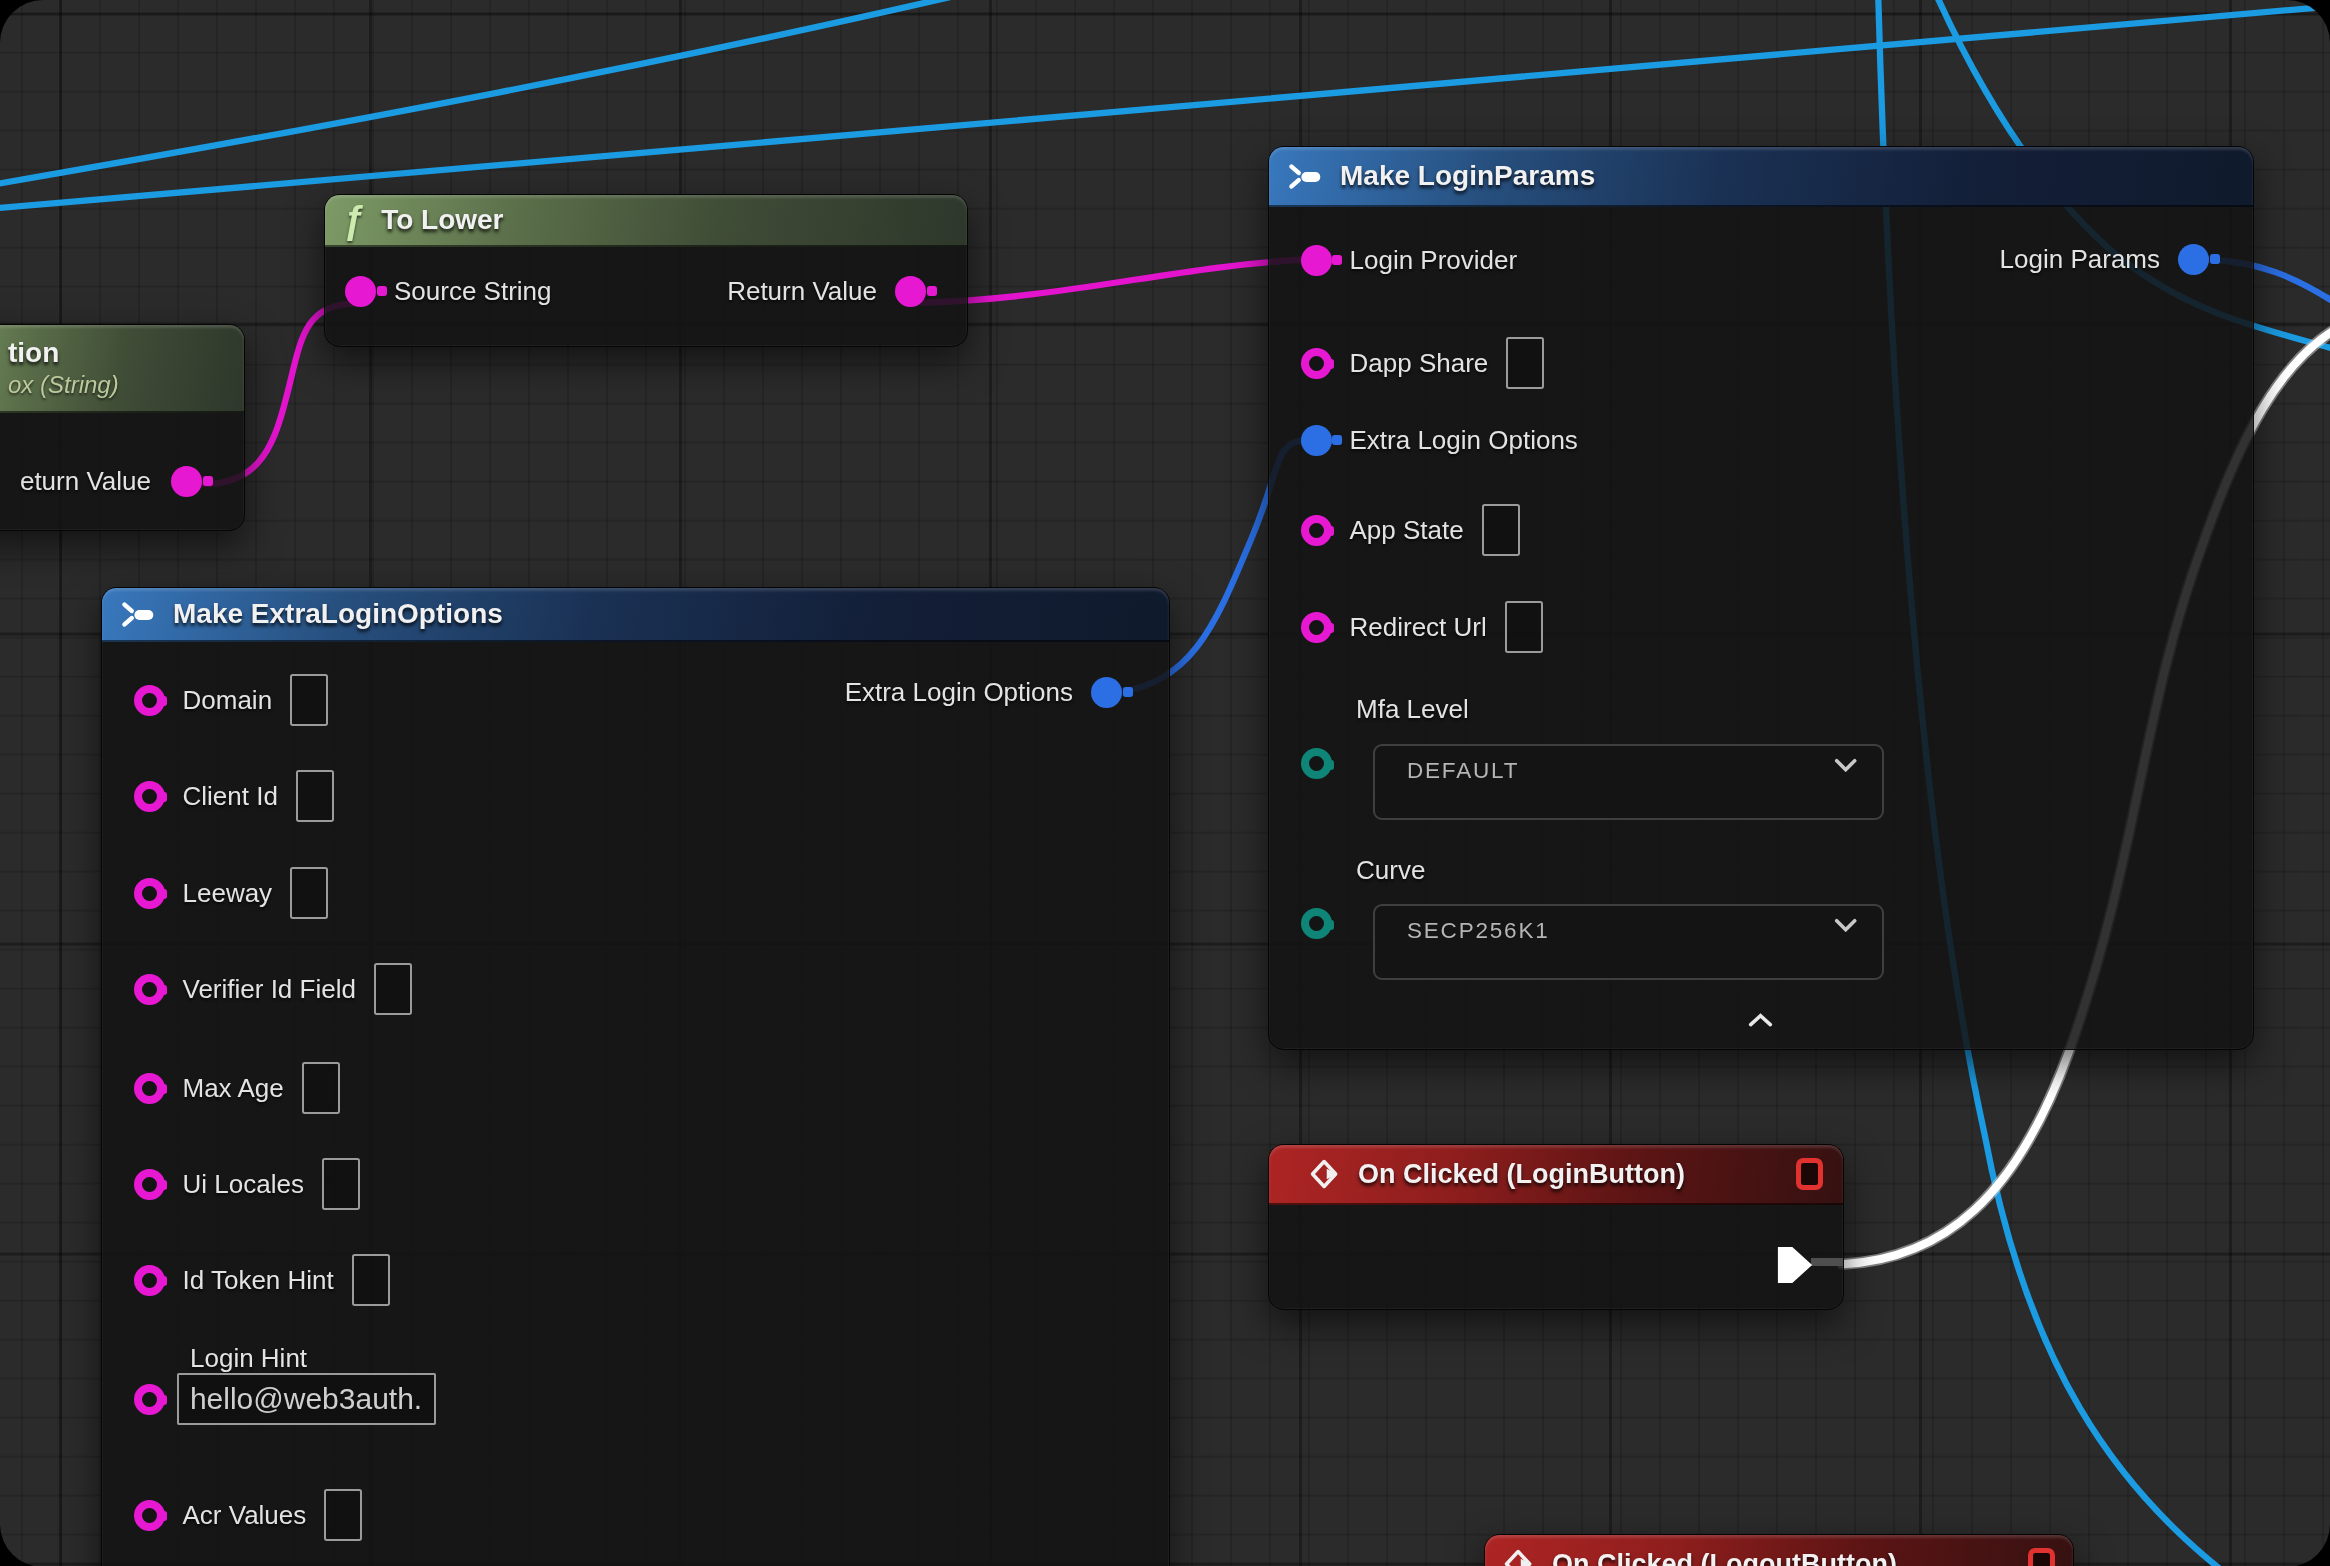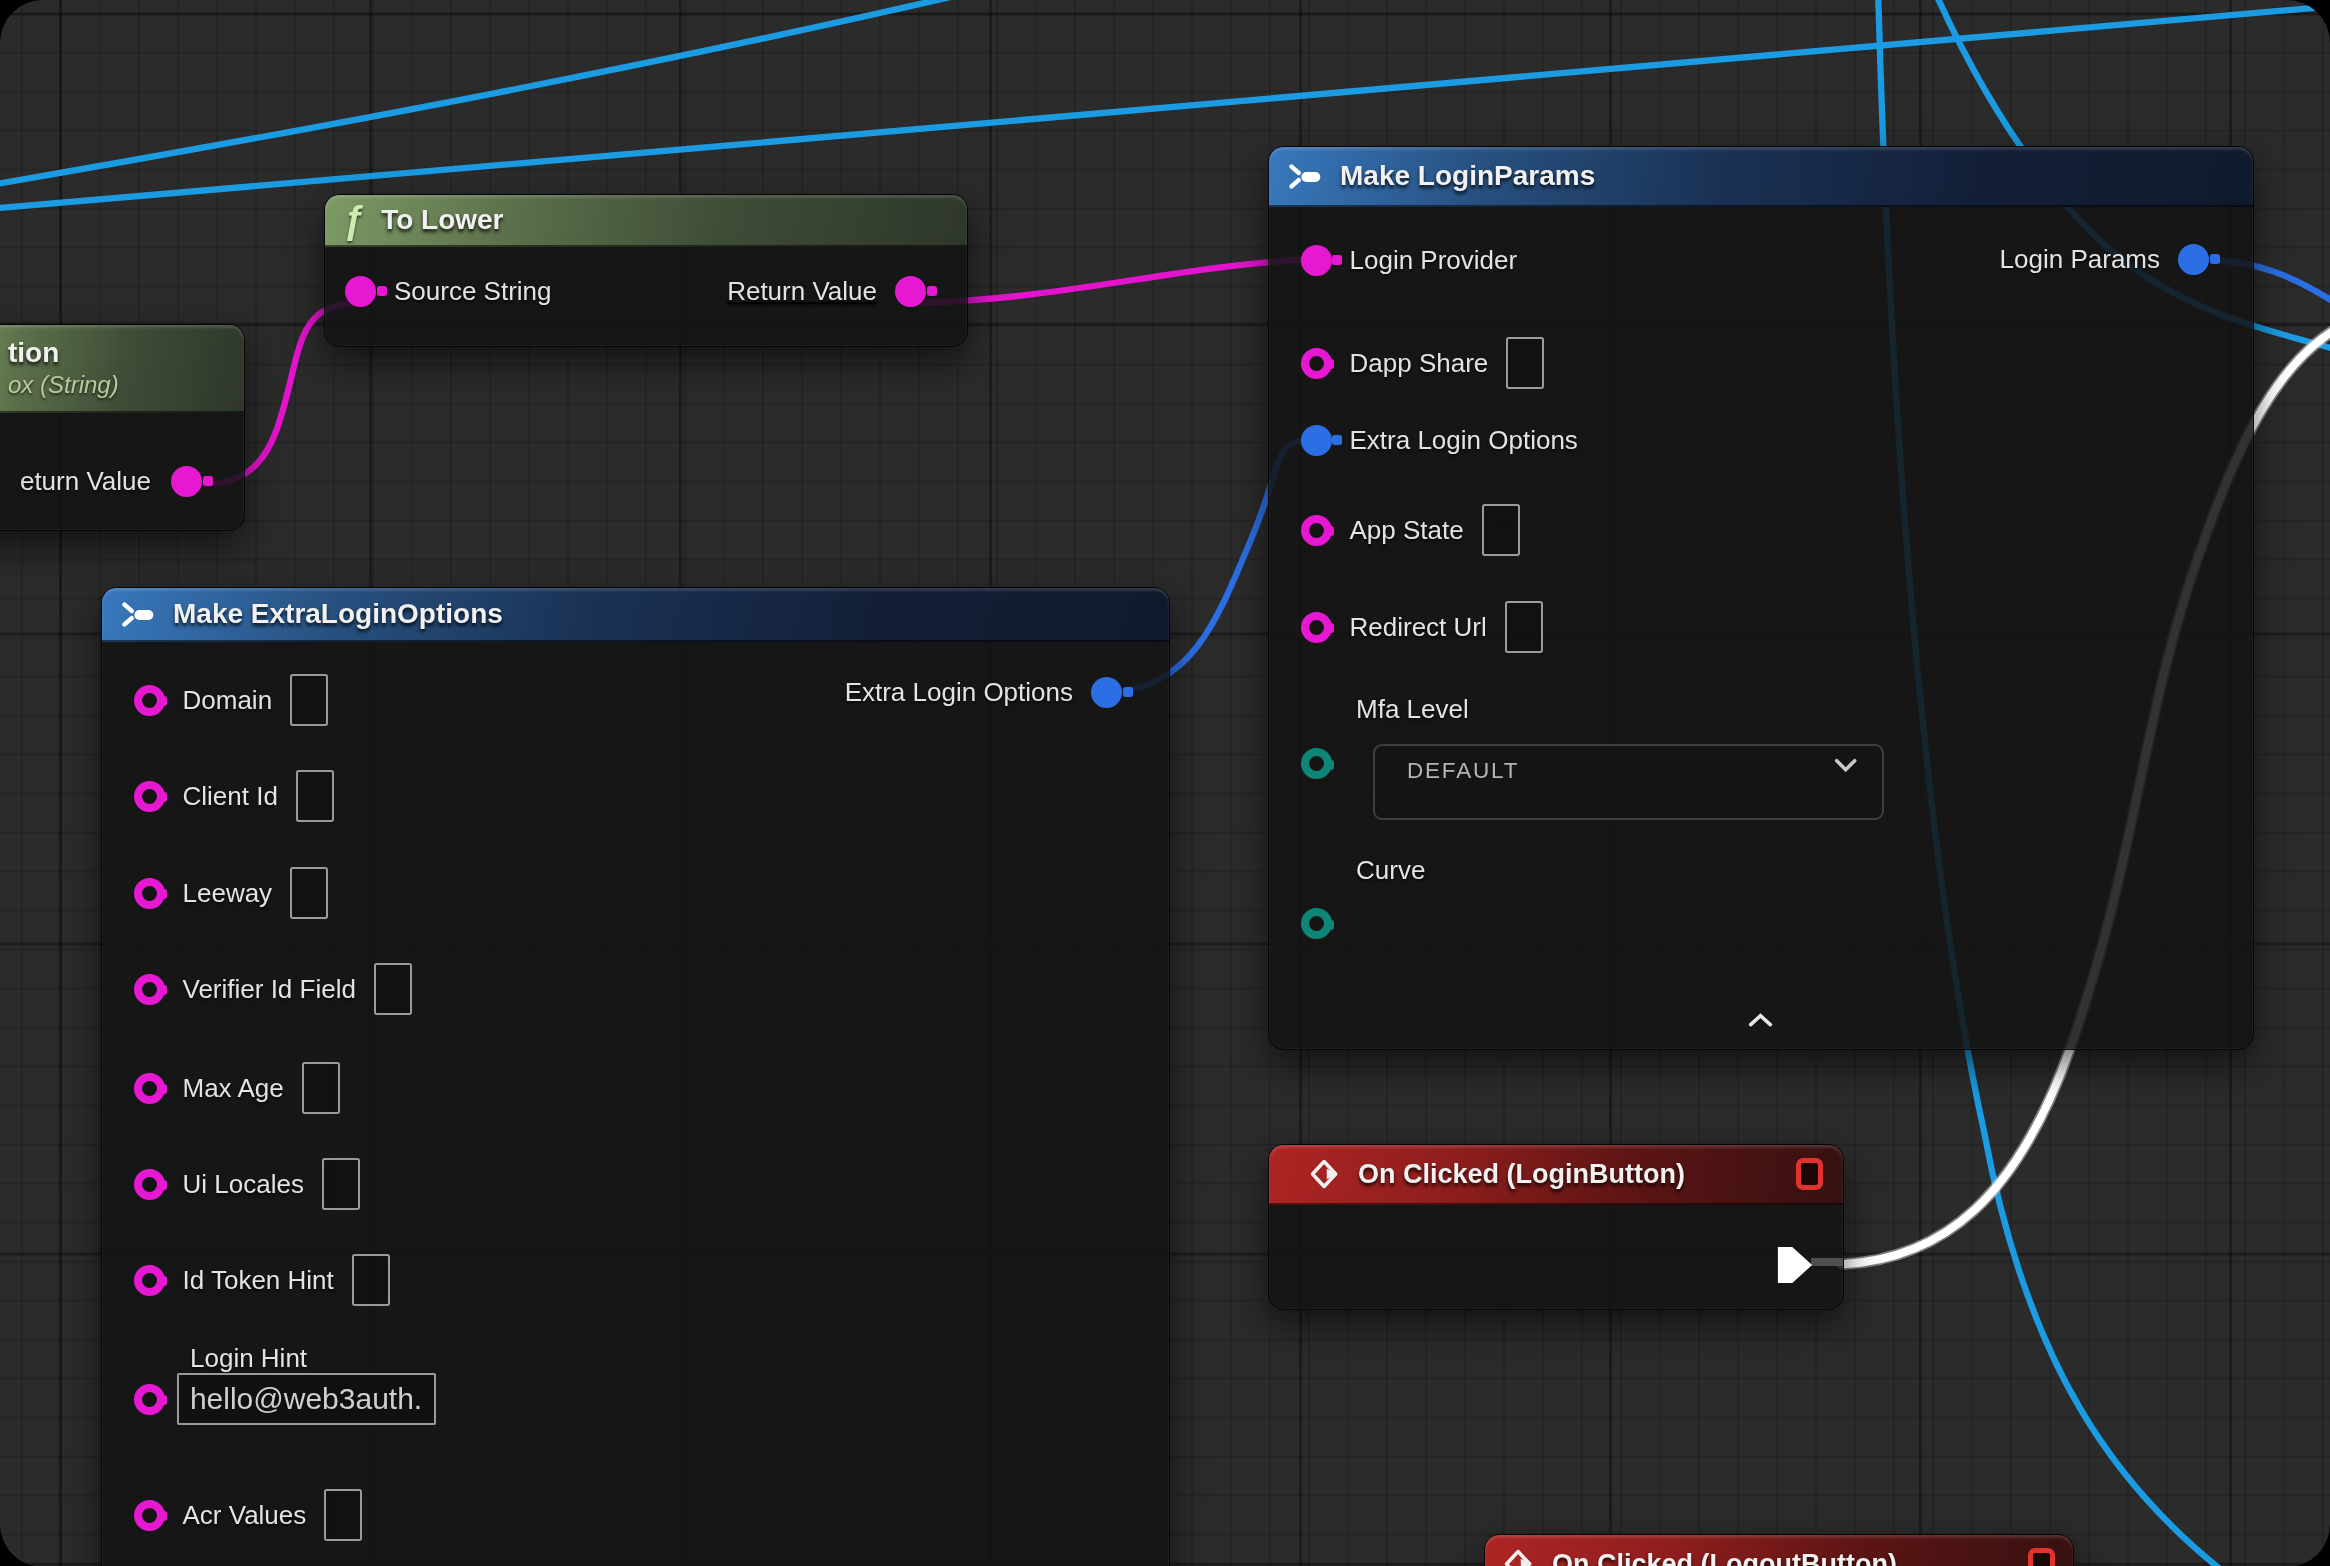--- a/index.html
+++ b/index.html
@@ -100,21 +100,21 @@
 
   <div class="node" style="left:324px;top:194px;width:642px;height:151px;">
     <div class="hdr green" style="height:50px;">
       <span class="fn-icon">ƒ</span>
       <span class="ttl">To Lower</span>
     </div>
     <div class="pin-row" style="left:20px;top:70px;">
       <span class="pin filled magenta"></span>
       <span class="plabel">Source String</span>
     </div>
-    <div class="pin-row" style="right:41px;top:70px;text-decoration:underline;">
+    <div class="pin-row" style="right:41px;top:70px;">
       <span class="plabel">Return Value</span>
       <span class="pin filled magenta"></span>
     </div>
   </div>
 
   <div class="node" style="left:101px;top:587px;width:1067px;height:1080px;">
     <div class="hdr blue" style="height:52px;">
       <svg class="mk-icon" width="36" height="27" viewBox="0 0 40 30">
         <path d="M5 4 L13 11 M5 26 L13 19" stroke="#ffffff" stroke-width="5" stroke-linecap="round" fill="none"></path>
         <rect x="16" y="10" width="21" height="11" rx="5.5" fill="#ffffff"></rect>
@@ -213,20 +213,26 @@
     <span class="pin ring teal" style="position:absolute;left:31.5px;top:601px;"></span>
     <div class="dropdown" style="left:104px;top:597px;">
       <span class="dd-value">DEFAULT</span>
       <svg width="23.4" height="14.4" viewBox="0 0 26 16">
         <path d="M3 3 L13 13 L23 3" stroke="#c8c8c8" stroke-width="4" fill="none" stroke-linecap="round"></path>
       </svg>
     </div>
 
     <span class="field-label" style="left:87px;top:708px;">Curve</span>
     <span class="pin ring teal" style="position:absolute;left:31.5px;top:761px;"></span>
+    <div class="dropdown" style="left:104px;top:757px;">
+      <span class="dd-value">SECP256K1</span>
+      <svg width="23.4" height="14.4" viewBox="0 0 26 16">
+        <path d="M3 3 L13 13 L23 3" stroke="#c8c8c8" stroke-width="4" fill="none" stroke-linecap="round"></path>
+      </svg>
+    </div>
 
     <div class="pin-row" style="right:44px;top:86px;">
       <span class="plabel">Login Params</span>
       <span class="pin filled bluepin"></span>
     </div>
 
     <svg style="position:absolute;left:479px;top:866px;" width="25" height="14.4" viewBox="0 0 28 16">
       <path d="M3 13 L14 3 L25 13" stroke="#e8e8e8" stroke-width="4" fill="none" stroke-linecap="round"></path>
     </svg>
   </div>

